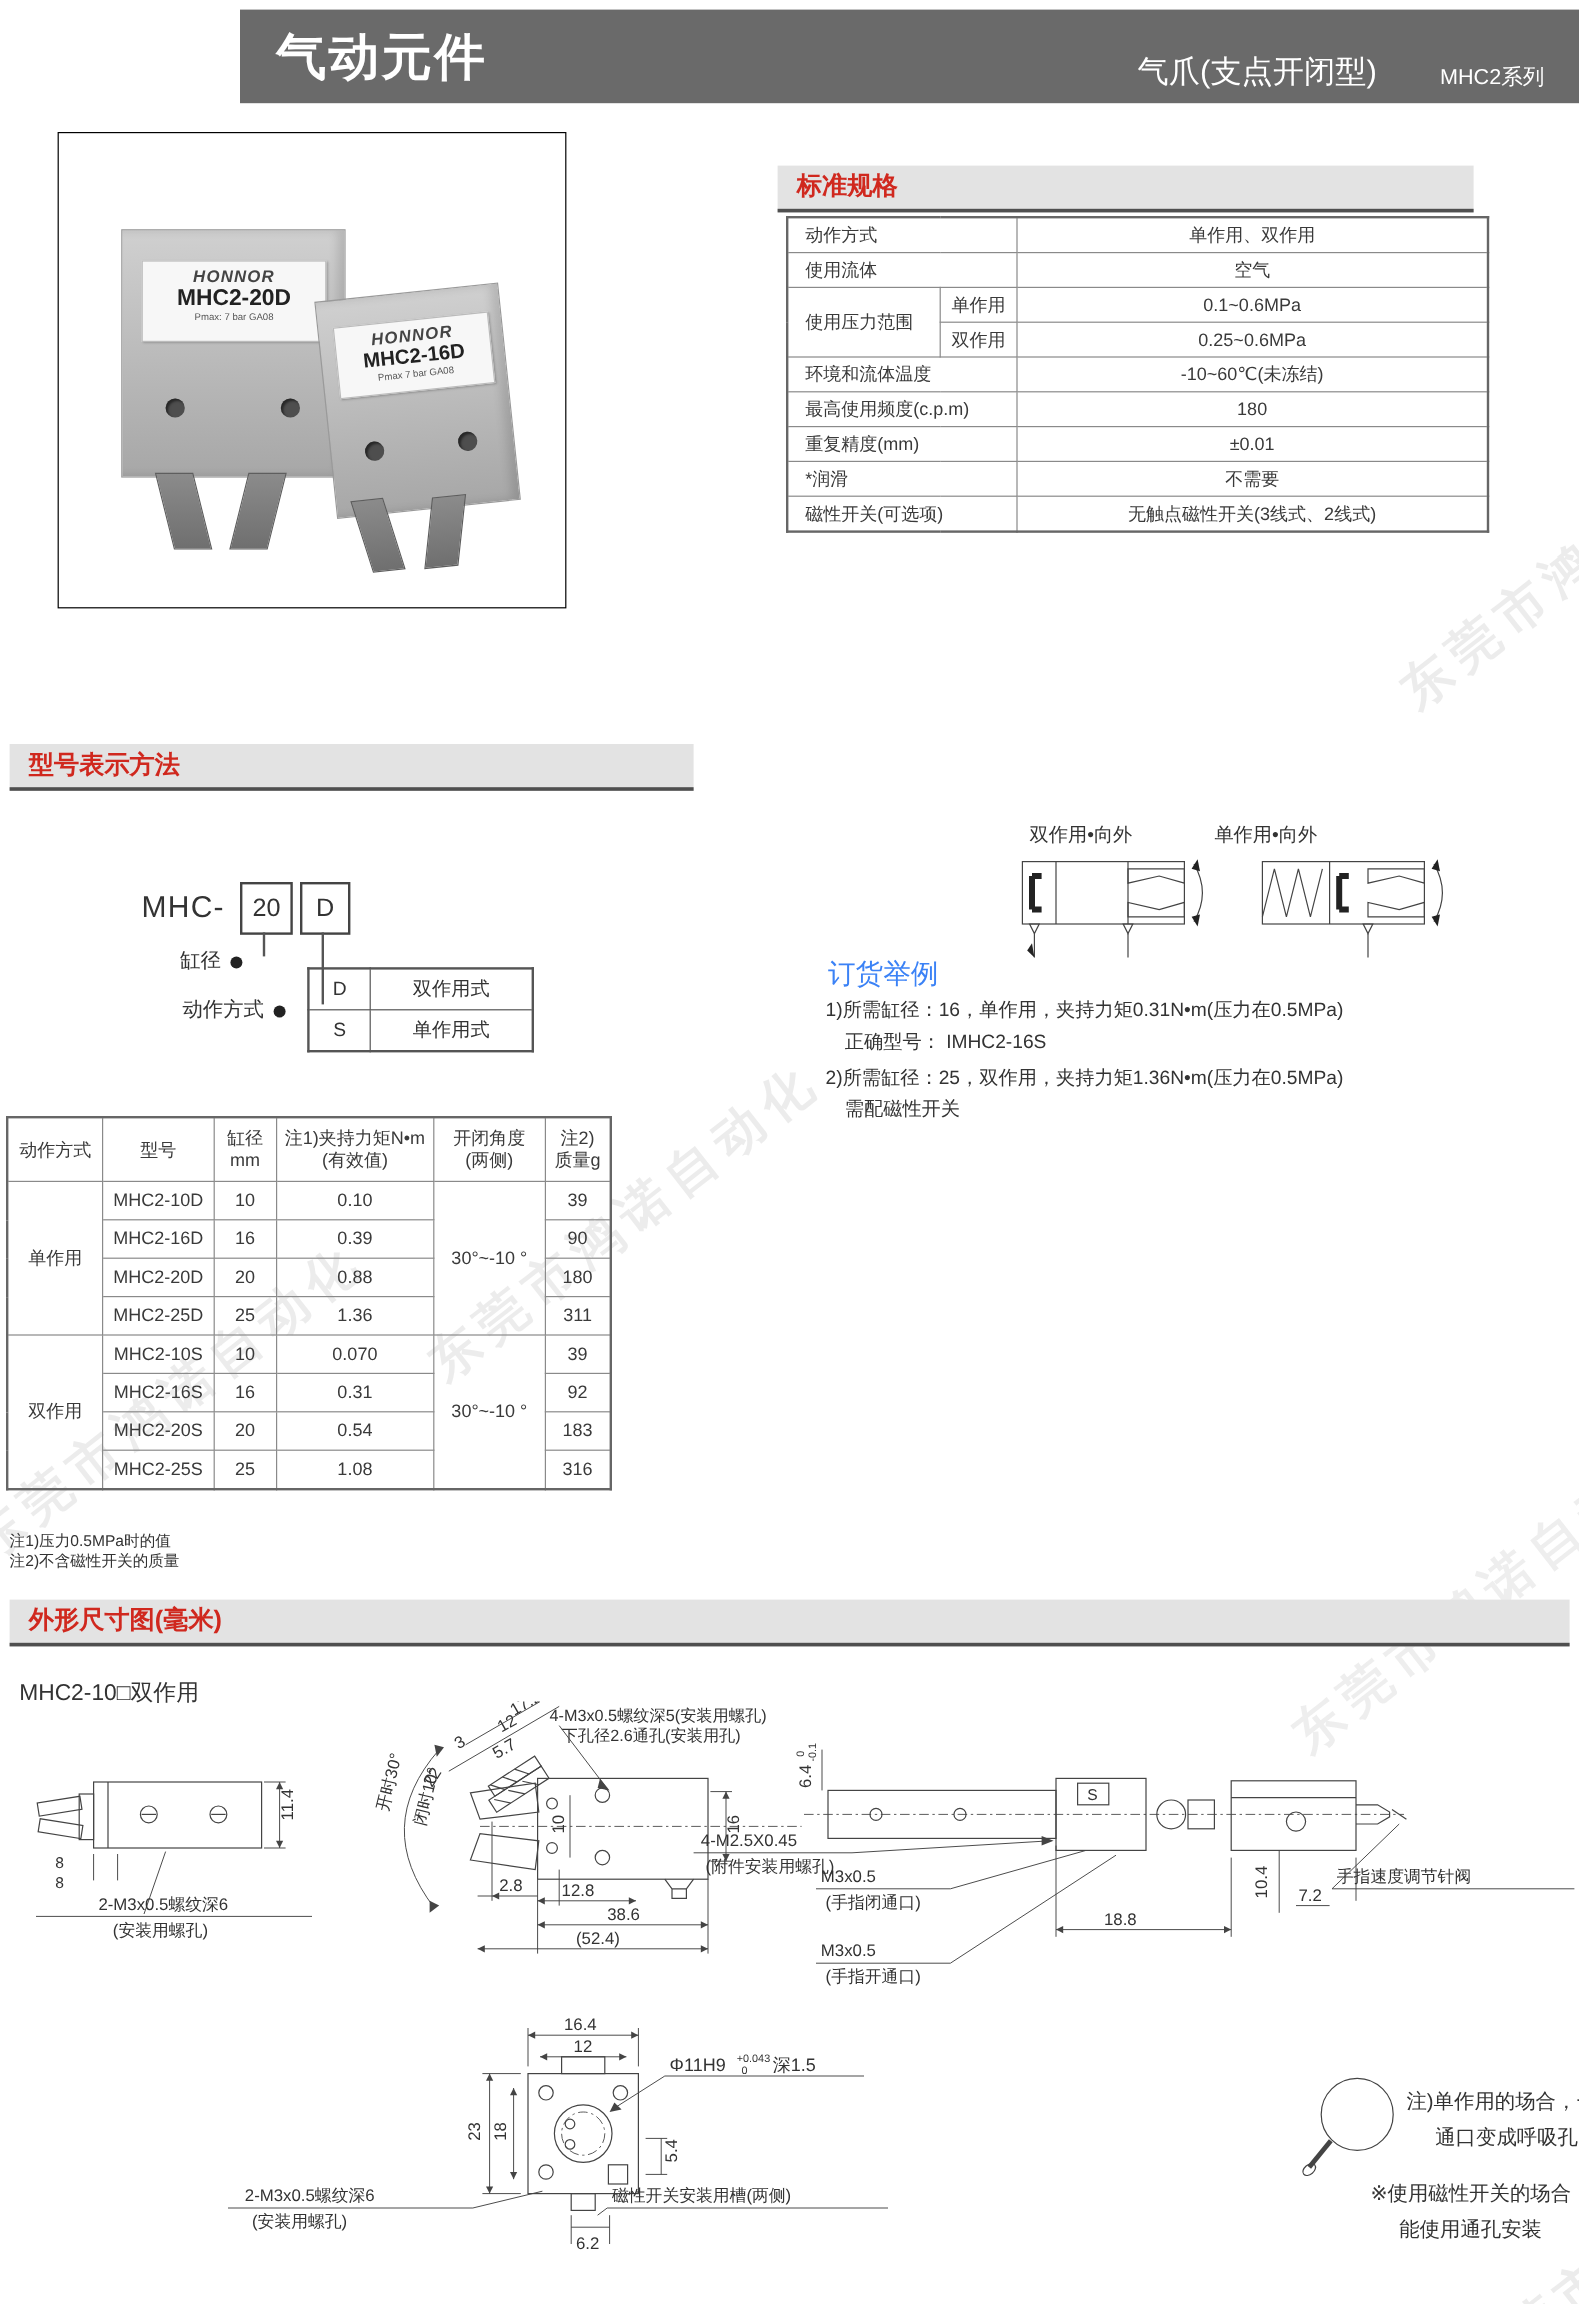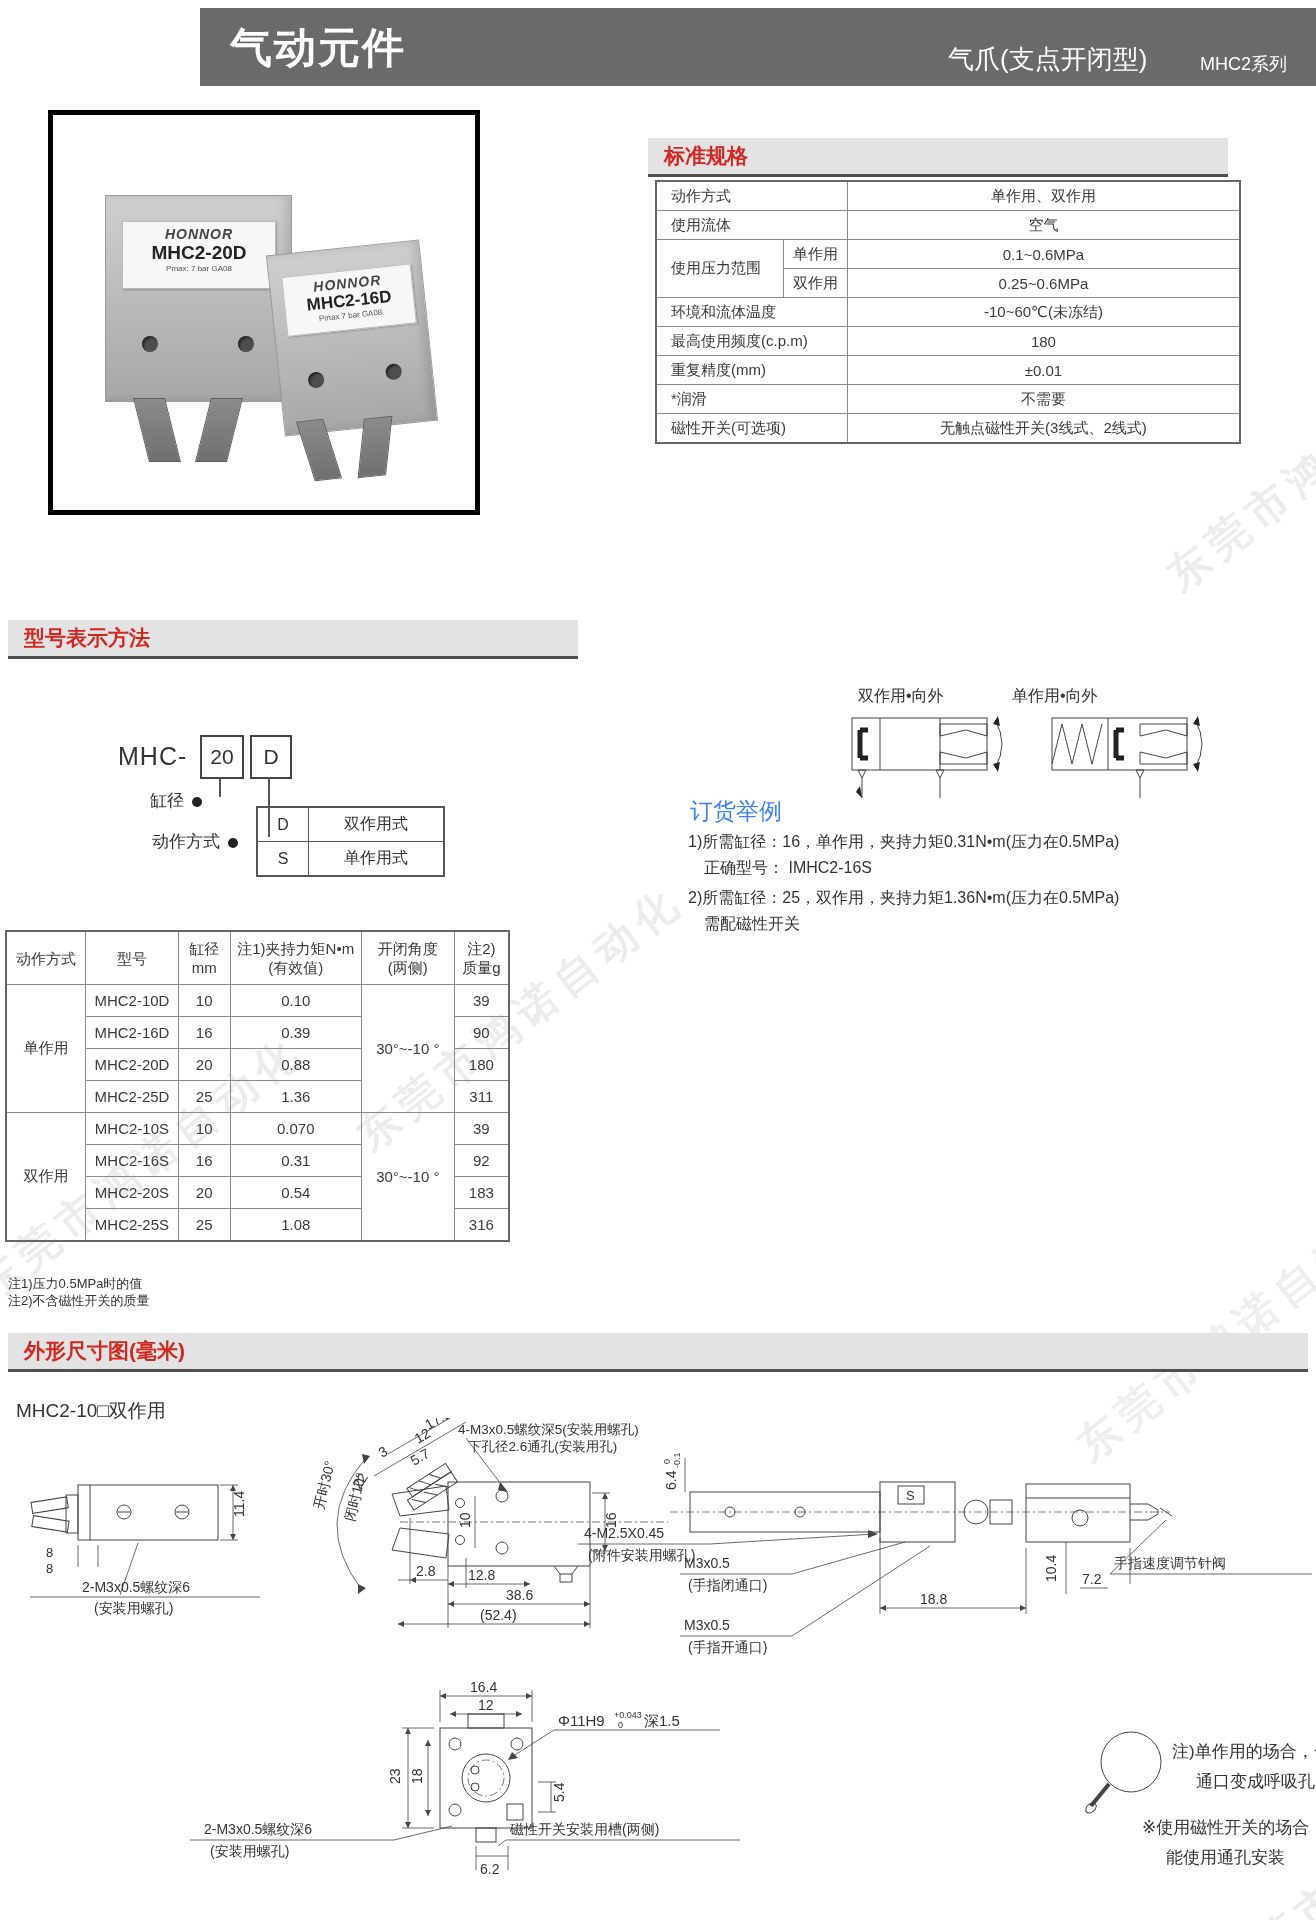--- a/index.html
+++ b/index.html
@@ -13,21 +13,21 @@
   .wm.gray{color:rgba(110,110,110,.13);}
   
   .topbar{left:200px;top:8px;width:1116px;height:78px;background:#6a6a6a;}
   .topbar .title{position:absolute;left:30px;top:12px;font-size:42px;font-weight:bold;color:#fff;letter-spacing:2px;}
   .topbar .product{position:absolute;left:748px;top:34px;font-size:26px;color:#fff;}
   .topbar .series{position:absolute;left:1000px;top:44px;font-size:18px;color:#fff;}
   
   .section-bar{height:36px;background:#e3e3e3;border-bottom:3px solid #4f4f4f;}
   .section-bar .bar-title{font-size:21px;font-weight:bold;color:#d0281e;line-height:36px;padding-left:16px;}
   
-  .photo-frame{left:48px;top:110px;width:422px;height:395px;border:5px solid #000000;background:#fff;}
+  .photo-frame{left:48px;top:110px;width:422px;height:395px;border:1px solid #000000;background:#fff;}
   .gripper{position:absolute;background:linear-gradient(180deg,#d0d0d0 0%,#b9b9b9 55%,#a7a7a7 100%);
            border:1px solid #9a9a9a;box-shadow:inset -6px 0 8px rgba(0,0,0,.12);}
   .plate{position:absolute;background:#f7f7f7;border:1px solid #bbb;box-shadow:1px 1px 2px rgba(0,0,0,.25);text-align:center;}
   .plate .brand{font-style:italic;font-weight:bold;font-size:14px;color:#444;letter-spacing:1px;margin-top:4px;}
   .plate .model{font-weight:bold;font-size:19px;color:#222;}
   .plate .rating{font-size:8px;color:#555;}
   .hole{position:absolute;width:16px;height:16px;border-radius:50%;background:#4e4e4e;box-shadow:inset 2px 2px 2px rgba(0,0,0,.5);}
   .finger{position:absolute;background:linear-gradient(180deg,#8b8b8b,#6f6f6f);border:1px solid #5e5e5e;}
   
   table{border-collapse:collapse;}

